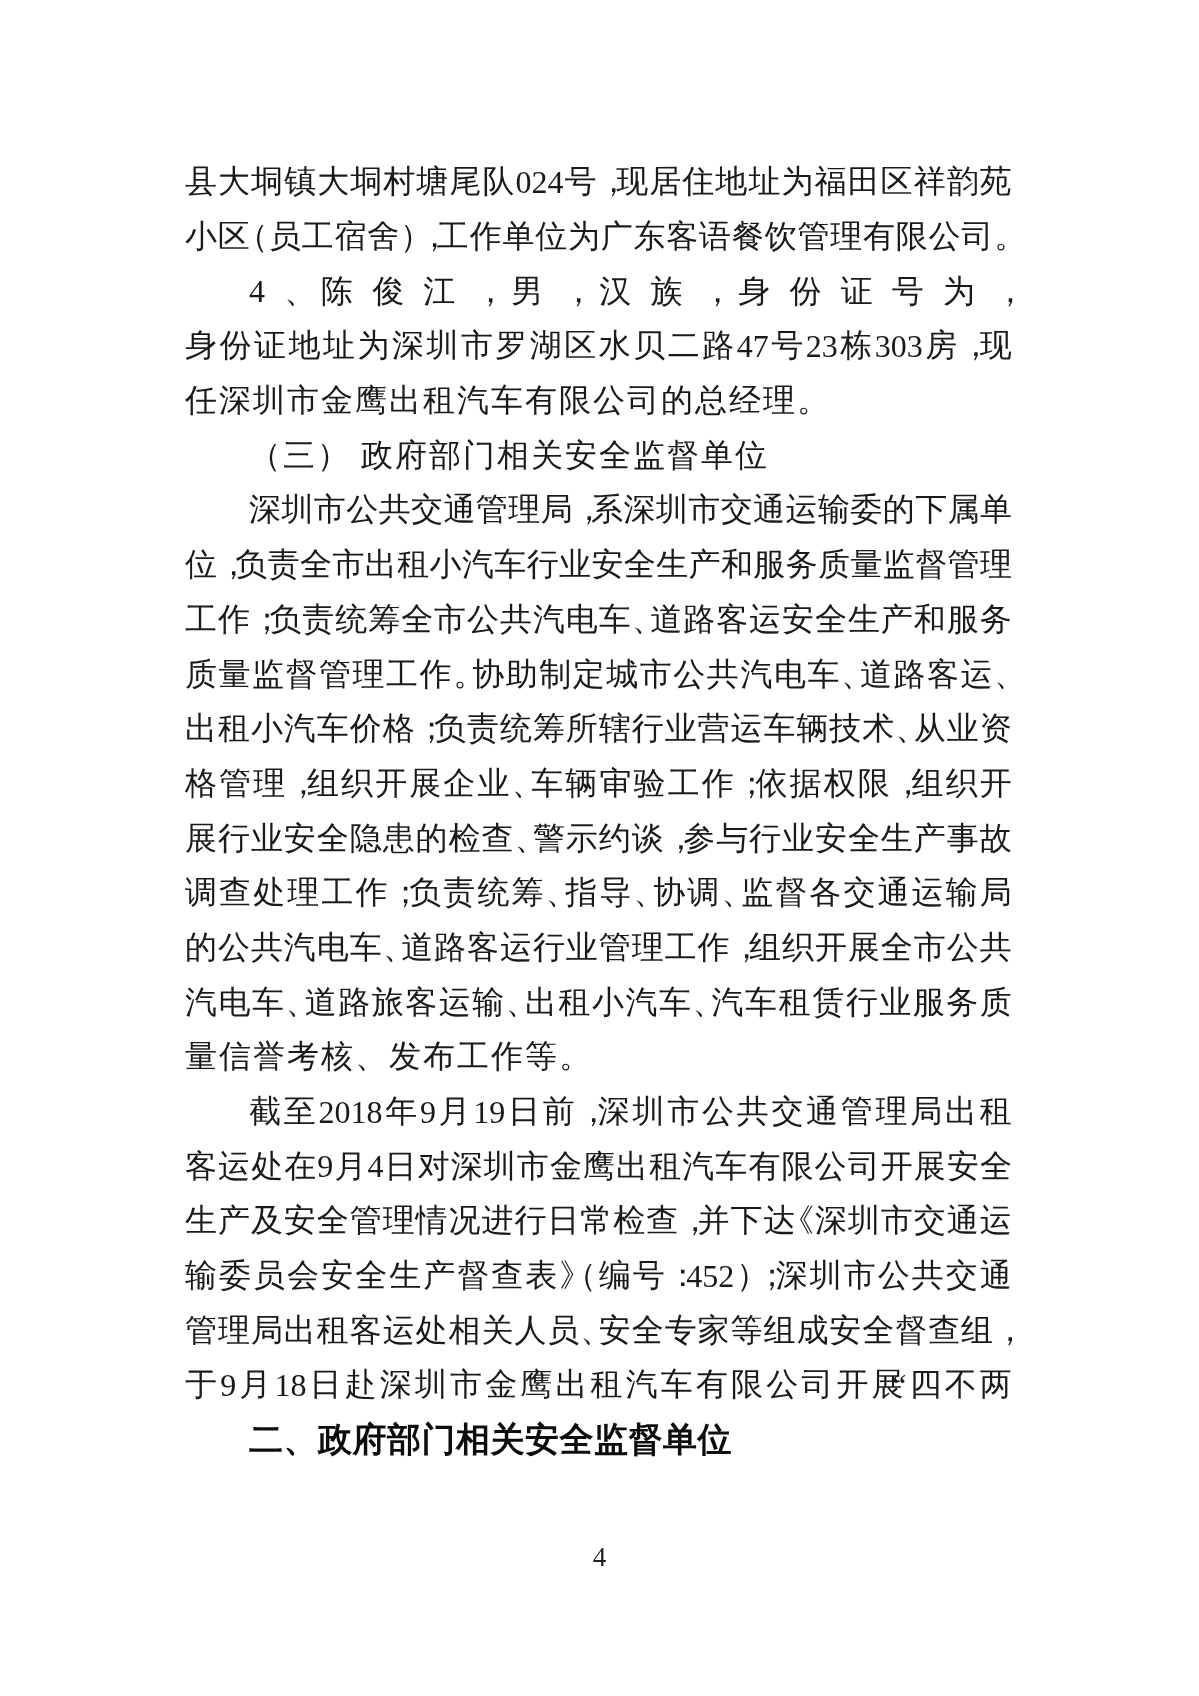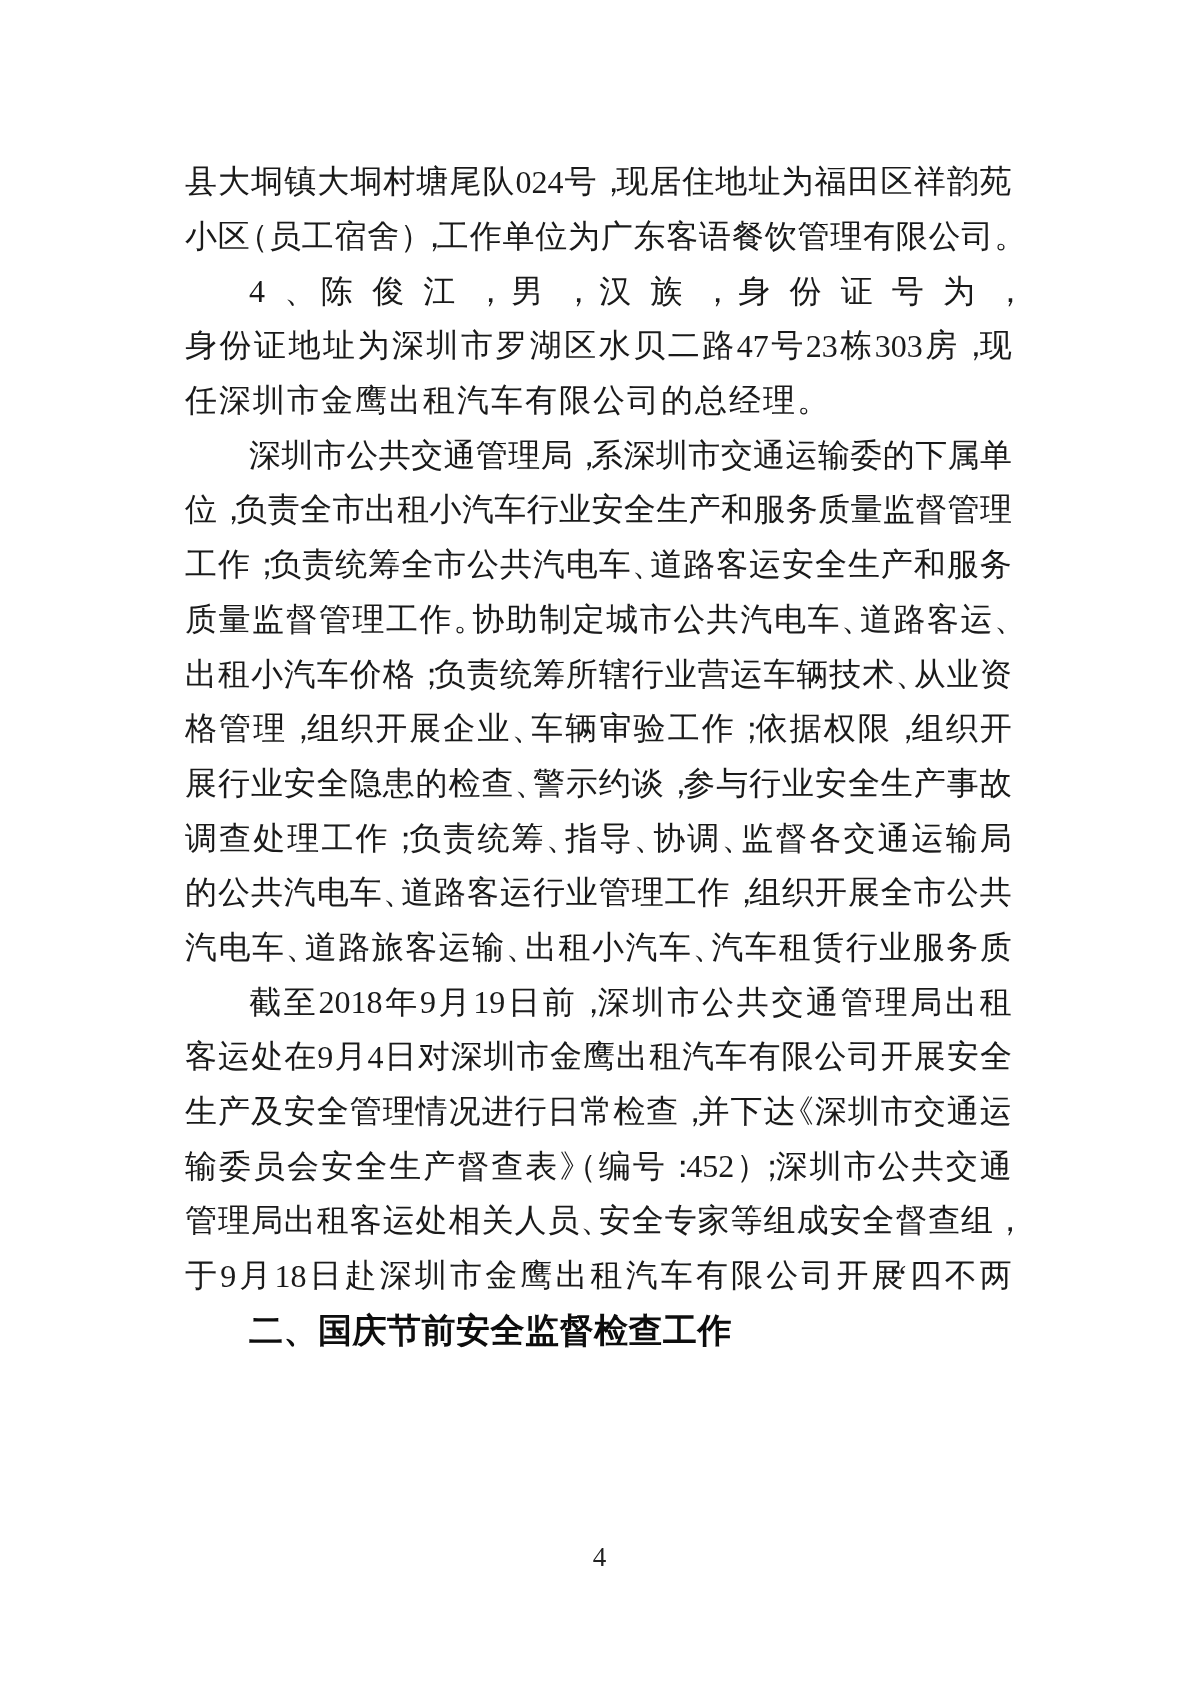--- a/index.html
+++ b/index.html
@@ -157,20 +157,21 @@
         <span>47</span>
         <span>号</span>
         <span>23</span>
         <span>栋</span>
         <span>303</span>
         <span>房</span>
         <span class="pc">，</span>
         <span>现</span>
       </div>
     <div class="line">任深圳市金鹰出租汽车有限公司的总经理。</div>
+    <div class="line ind">（三） 政府部门相关安全监督单位</div>
     <div class="line j ind">
         <span>深</span>
         <span>圳</span>
         <span>市</span>
         <span>公</span>
         <span>共</span>
         <span>交</span>
         <span>通</span>
         <span>管</span>
         <span>理</span>
@@ -435,20 +436,21 @@
         <span>汽</span>
         <span>车</span>
         <span>租</span>
         <span>赁</span>
         <span>行</span>
         <span>业</span>
         <span>服</span>
         <span>务</span>
         <span>质</span>
       </div>
+    <div class="line">量信誉考核、发布工作等。</div>
     <div class="line j ind">
         <span>截</span>
         <span>至</span>
         <span>2018</span>
         <span>年</span>
         <span>9</span>
         <span>月</span>
         <span>19</span>
         <span>日</span>
         <span>前</span>
@@ -598,16 +600,16 @@
         <span>限</span>
         <span>公</span>
         <span>司</span>
         <span>开</span>
         <span>展</span>
         <span class="po">“</span>
         <span>四</span>
         <span>不</span>
         <span>两</span>
       </div>
-    <div class="line ind heading">二、国庆节前安全监督检查工作</div>
+    <div class="line ind heading">二、政府部门相关安全监督单位</div>
   </div>
   <div class="page-number">4</div>
 </div>
 
 </body></html>

